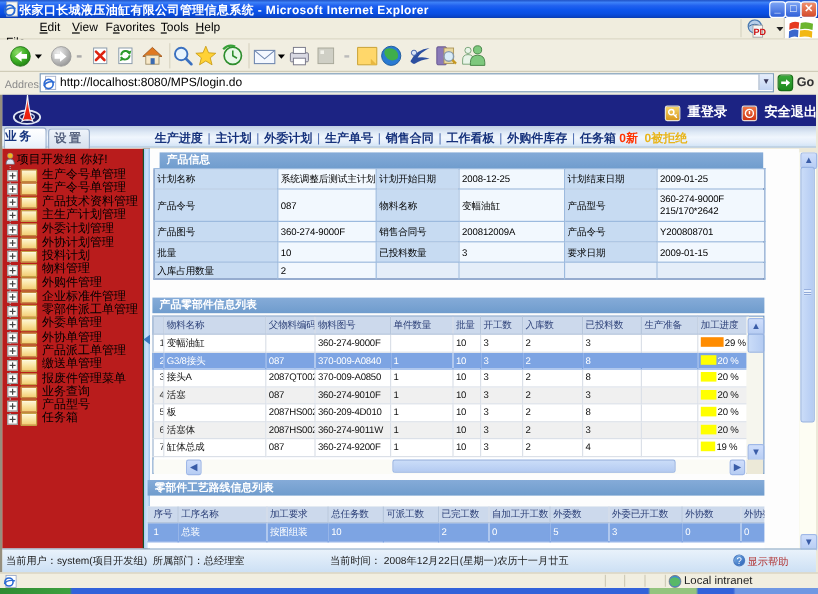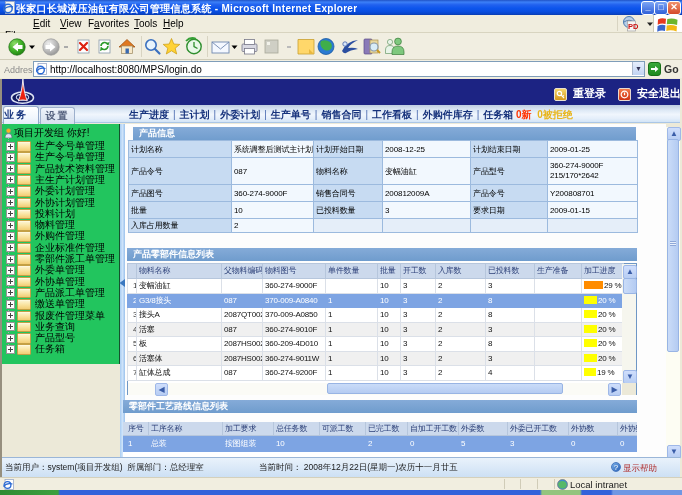--- a/index.html
+++ b/index.html
@@ -15,21 +15,21 @@
 #menubar{left:0;top:15px;width:682px;height:17px;background:#f0edde;border-bottom:1px solid #d8d4c0;}
 
 #toolbar{left:0;top:33px;width:682px;height:26px;background:#f1eee1;border-bottom:1px solid #d0ccb8;}
 
 #addrbar{left:0;top:60px;width:682px;height:18px;background:#f1eee1;}
 #addrinput{left:33px;top:1px;width:610px;height:14px;background:#fff;border:1px solid #7f9db9;}
 
 #apparea{left:0;top:79px;width:682px;height:398px;background:#ece9d8;}
 #appheader{left:2px;top:0px;width:678px;height:26px;background:#1c2383;}
 #navrow{left:2px;top:26px;width:678px;height:18px;background:linear-gradient(180deg,#bfcde2 0%,#dde8f5 30%,#f0f6fd 55%,#e4eefa 80%,#d2e4f6 100%);border-bottom:1px solid #aac6e6;box-sizing:border-box;}
-#tree{left:2px;top:45px;width:117px;height:240px;background:#22c55e;border-right:6px solid #14532d;}
+#tree{left:2px;top:45px;width:117px;height:333px;background:#b91c1c;border-right:6px solid #14532d;}
 #splitter{left:120px;top:45px;width:5px;height:333px;background:linear-gradient(90deg,#aacdf2,#cde3fa 50%,#9cc2ec);}
 #content{left:125px;top:45px;width:541px;height:333px;background:#fdfdfd;}
 #footer{left:2px;top:378px;width:678px;height:20px;background:linear-gradient(180deg,#e9f2fb,#cbdff4);border-top:1px solid #9ab6d8;}
 
 .sbbtn{background:linear-gradient(180deg,#cfdefc,#b7cdf3);border:1px solid #9fb8e8;border-radius:2px;color:#3a5da8;text-align:center;}
 
 table{border-collapse:collapse;table-layout:fixed;}
 td{overflow:hidden;white-space:nowrap;vertical-align:middle;}
 .t1 td{border:1px solid #9cbade;font-size:8px;color:#000;padding:0 0 0 2px;letter-spacing:-0.1px;}
 .lab{background:#c7dbf2;}
@@ -502,21 +502,21 @@
     <div class="abs" style="left:666px;top:48px;width:14px;height:330px;background:#fdfdf3;">
       <div class="abs sbbtn" style="left:1px;top:0px;width:12px;height:12px;font-size:8px;line-height:12px;">▲</div>
       <div class="abs" style="left:1px;top:12px;width:12px;height:213px;background:linear-gradient(90deg,#cadcf8,#b4cbf2);border:1px solid #98b4e4;border-radius:2px;box-sizing:border-box;">
           <div style="position:absolute;left:2px;top:101px;width:6px;height:5px;background-image:repeating-linear-gradient(180deg,#8fa8d8 0,#8fa8d8 1px,#e8f0fc 1px,#e8f0fc 2px);"></div>
         </div>
       <div class="abs sbbtn" style="left:1px;top:318px;width:12px;height:12px;font-size:8px;line-height:12px;">▼</div>
     </div>
 
     <div class="abs" id="footer">
       <div class="abs" style="left:3px;top:4px;font-size:8.5px;color:#1a1a1a;white-space:nowrap;">当前用户：system(项目开发组)&nbsp;&nbsp;所属部门：总经理室</div>
-      <div class="abs" style="left:257px;top:4px;font-size:8.5px;color:#1a1a1a;white-space:nowrap;">当前时间：&nbsp;2008年12月22日(星期一)农历十一月廿五</div>
+      <div class="abs" style="left:273px;top:4px;font-size:8.5px;color:#1a1a1a;white-space:nowrap;">当前时间：&nbsp;2008年12月22日(星期一)农历十一月廿五</div>
       <div class="abs" style="left:609px;top:4px;width:10px;height:10px;border-radius:50%;background:linear-gradient(135deg,#7ab0e8,#2a62b8);border:1px solid #4a7ac0;color:#fff;font-size:8px;text-align:center;line-height:10px;box-sizing:border-box;">?</div>
       <div class="abs" style="left:621px;top:5px;font-size:8.5px;color:#b03030;">显示帮助</div>
     </div>
   </div>
 
   <div class="abs" style="left:0;top:477px;width:682px;height:13px;background:#f1eee0;border-top:1px solid #d4d0bc;"></div>
   <svg class="abs" style="left:3px;top:479px;" width="11" height="11" viewBox="0 0 11 11">
     <rect x="2" y="0.5" width="8.5" height="10" fill="#fff" stroke="#99a8c8" stroke-width="0.8"></rect>
     <circle cx="4.5" cy="6" r="3.4" fill="none" stroke="#2a6ad4" stroke-width="1.3"></circle>
     <path d="M0.5 7.5 Q3.5 3.5 9.5 5" stroke="#2a6ad4" stroke-width="1.1" fill="none"></path>

